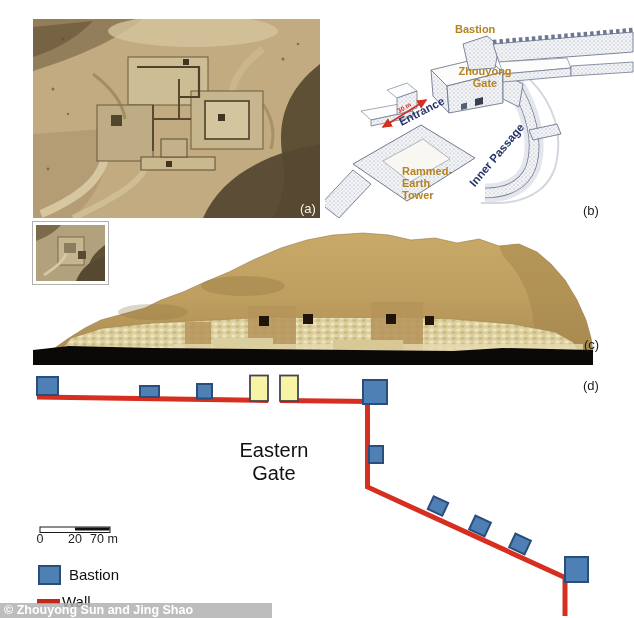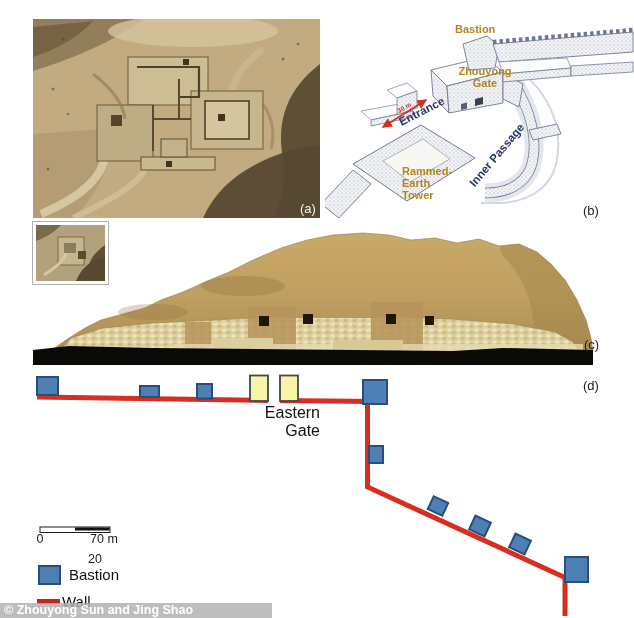--- a/index.html
+++ b/index.html
@@ -9,21 +9,21 @@
   }
   .abs{position:absolute;}
   .panel-letter{font-size:13px;color:#1c1c1c;}
   .panel-letter.light{color:#f4f2ec;}
   
   .lbl-orange{color:#b5831f;font-weight:bold;font-size:11px;line-height:1.1;}
   .lbl-navy{color:#26356a;font-weight:bold;font-size:11.5px;white-space:nowrap;}
   .lbl-red-small{color:#cf2a1a;font-weight:bold;font-size:6.5px;white-space:nowrap;}
   .rot{transform-origin:0 0;}
   
-  .gate-label{font-size:16px;color:#111;text-align:right;width:92px;}
+  .gate-label{font-size:20px;color:#111;text-align:center;width:92px;margin-top:35px;}
   .scale-num{font-size:12.5px;color:#222;text-align:center;}
   .legend-label{font-size:15px;color:#111;}
   .credit-band{
     width:272px;height:15px;background:rgba(175,175,175,0.82);
     color:#ffffff;font-weight:bold;font-size:12.5px;line-height:15px;padding-left:4px;
     box-sizing:border-box;white-space:nowrap;
   }
   .inset-frame{border:3px solid #ffffff;box-shadow:0 0 0 1px #b0b0b0;line-height:0;}
   svg{display:block;}
 </style>
@@ -228,20 +228,20 @@
       <rect x="75" y="154.5" width="34.5" height="3" fill="#111111"></rect>
     </g>
 
     <rect x="39" y="193" width="21" height="18" fill="#4e7fb5" stroke="#2b4d7a" stroke-width="2"></rect>
     <rect x="37" y="226" width="23" height="5" fill="#c1271c"></rect>
   </svg>
 
   <div class="abs gate-label" style="left:228px;top:404px;">Eastern Gate</div>
   <div class="abs panel-letter" style="left:583px;top:378px;">(d)</div>
   <div class="abs scale-num" style="left:33px;top:532px;width:14px;">0</div>
-  <div class="abs scale-num" style="left:62px;top:552px;width:26px;margin-left:20px;">20</div>
+  <div class="abs scale-num" style="left:62px;top:532px;width:26px;">20</div>
   <div class="abs scale-num" style="left:86px;top:532px;width:36px;">70 m</div>
   <div class="abs legend-label" style="left:69px;top:566px;">Bastion</div>
   <div class="abs legend-label" style="left:62px;top:593px;text-align:center;">Wall</div>
 
   <div class="abs credit-band" style="left:0;top:603px;">© Zhouyong Sun and Jing Shao</div>
 
 </div>
 
 </body></html>

